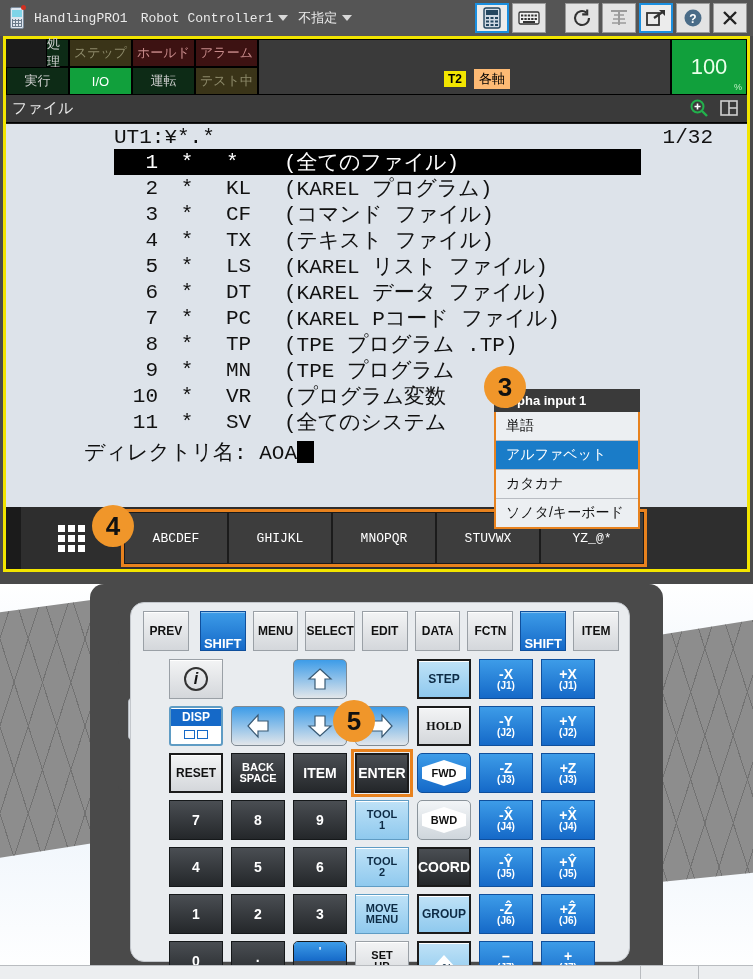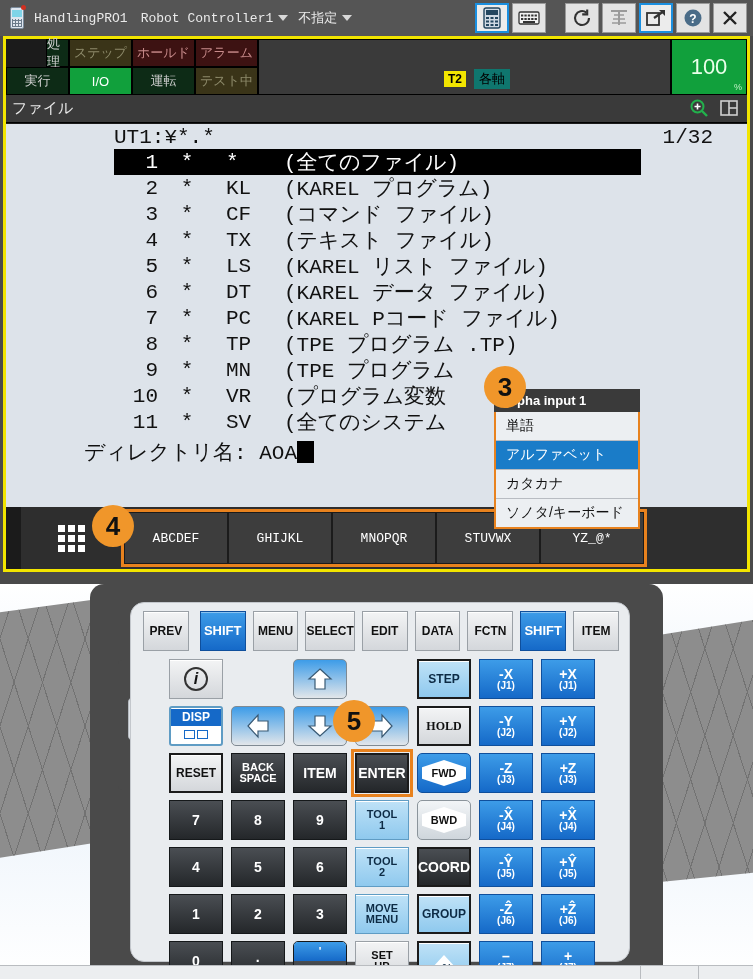--- a/index.html
+++ b/index.html
@@ -56,21 +56,21 @@
 
   
   #status { display:flex; height:56px; }
   #statusleft { display:grid; grid-template-columns:repeat(4, 63px); grid-template-rows:28px 28px; }
   .st { display:flex; align-items:center; justify-content:center; font-size:13px;
         border:1px solid #000; color:#cfcfcf; }
   #msgbox { flex:1; background:#3a3a3a; position:relative; border:1px solid #000; }
   #msgtext { color:#e9e9e9; font-size:13px; padding:4px 0 0 8px; white-space:nowrap; }
   #badges { position:absolute; right:160px; bottom:5px; display:flex; gap:8px; align-items:center; }
   #badge-t2 { background:#f2e500; color:#000; font-size:12px; font-weight:bold; padding:1px 4px; }
-  #badge-axis { background:#0f766e; color:#000; font-size:13px; padding:1px 5px; }
+  #badge-axis { background:#fdba74; color:#000; font-size:13px; padding:1px 5px; }
   #speedbox { width:76px; background:#11a03c; border:1px solid #000; position:relative;
               display:flex; align-items:center; justify-content:center; }
   #speedval { color:#eaffea; font-size:22px; }
   #speedcorner { position:absolute; right:4px; bottom:2px; color:#bff0c5; font-size:9px; }
 
   
   #ftitle { height:28px; background:#3a3a3a; display:flex; align-items:center;
             position:relative; border-bottom:1px solid #000; }
   #ftitle-text { color:#e9e9e9; font-size:15px; margin-left:6px; }
   #ftitle-icons { position:absolute; right:8px; top:3px; display:flex; gap:10px; align-items:center; }
@@ -131,21 +131,21 @@
   #grid { position:absolute; left:38px; top:56px; display:grid;
           grid-template-columns:repeat(7, 54px); grid-gap:7px 8px; }
 
   .key { height:40px; border-radius:0; display:flex; flex-direction:column;
          align-items:center; justify-content:center; line-height:1.02;
          font-weight:bold; text-align:center; user-select:none; }
   .k-gray { background:linear-gradient(#f3f4f5,#d4d7db); border:1px solid #9aa0a6; color:#111;
             box-shadow:inset 0 1px 0 #fff; }
   .k-gray .lbl { font-size:12px; }
   .k-blue { background:linear-gradient(#3d9ce8,#1569c8); border:1px solid #0f4f9c; color:#fff;
-            box-shadow:inset 0 1px 0 rgba(255,255,255,.4); }
+            box-shadow:inset 0 1px 0 rgba(255,255,255,.4);justify-content:flex-end; }
   .k-blue .lbl { font-size:13px; }
   .k-dark { background:linear-gradient(#4a4e53,#24272a); border:1px solid #15181a; color:#fff; }
   .k-dark .lbl { font-size:14px; }
   .k-lblue { background:linear-gradient(#bfe2f7,#8fc9ee); border:1px solid #5f9cc4; color:#0d2b45;
              box-shadow:inset 0 1px 0 #fff; }
   .k-lblue .lbl { font-size:12px; }
   .k-jog { background:linear-gradient(#3d9ce8,#1569c8); border:1px solid #0f4f9c; color:#fff; }
   .k-jog .big { font-size:14px; font-weight:bold; }
   .k-jog .sml { font-size:10px; }
   .two .lbl { font-size:11px; }

